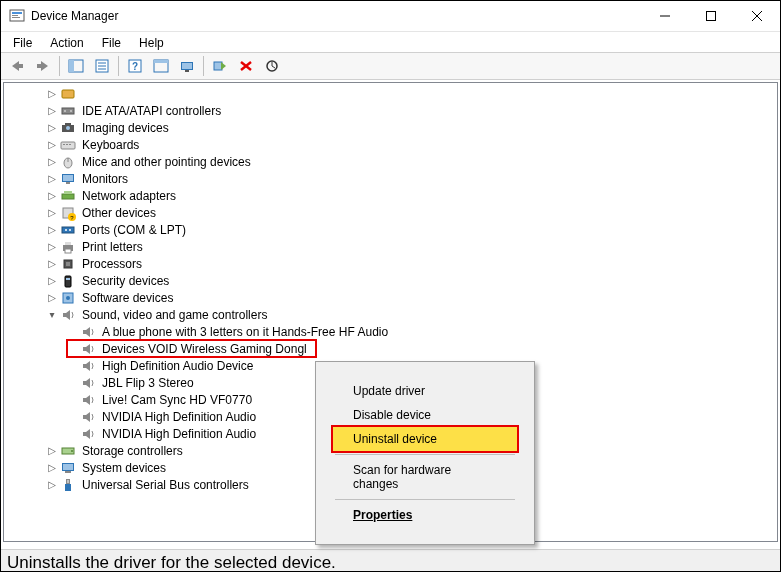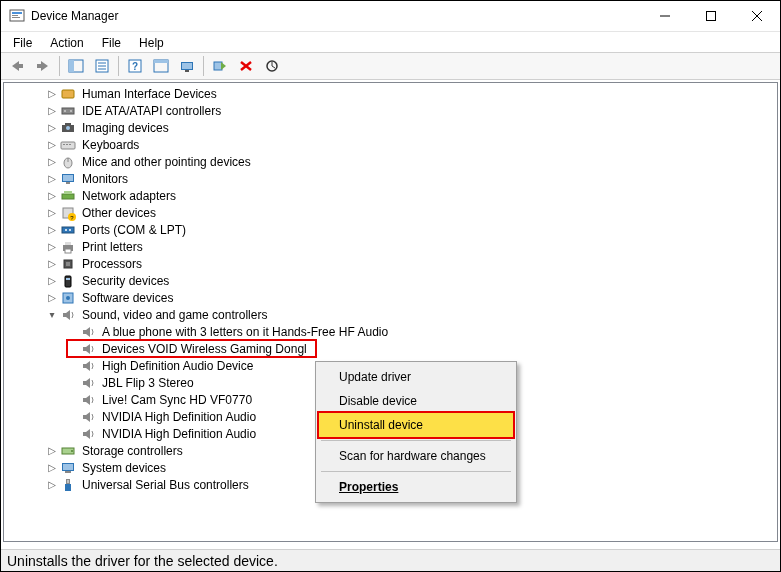--- a/index.html
+++ b/index.html
@@ -21,27 +21,27 @@
     .tree-container { height: 460px; border: 1px solid #828790; margin: 2px; overflow-y: scroll; position: relative; background: #fff; padding: 2px 0; }
     .tree-node { display: flex; align-items: center; height: 17px; white-space: nowrap; cursor: pointer; }
     .expander { width: 16px; display: flex; align-items: center; justify-content: center; color: #606060; font-size: 10px; }
     .node-icon { width: 16px; height: 16px; margin-right: 4px; display: inline-flex; align-items: center; justify-content: center; }
     .node-label { padding: 0 2px; }
     .depth-2 { padding-left: 40px; }
     .depth-3 { padding-left: 60px; text-align: right; }
     .row-highlight { position: relative; }
     .row-highlight::before { content: ""; position: absolute; left: 62px; right: 460px; top: -1px; bottom: -1px; border: 2px solid #e60000; pointer-events: none; }
     
-    .context-menu { position: absolute; left: 314px; top: 360px; width: 202px; background: #f0f0f0; border: 1px solid #a0a0a0; box-shadow: 3px 3px 4px rgba(0,0,0,.3); padding: 3px; z-index: 10; }
+    .context-menu { position: absolute; left: 314px; top: 360px; width: 220px; background: #f0f0f0; border: 1px solid #a0a0a0; box-shadow: 3px 3px 4px rgba(0,0,0,.3); padding: 17px; z-index: 10; }
     .ctx-item { padding: 5px 20px; cursor: pointer; font-size: 12px; }
     .ctx-item.selected { background: #fde047; border: 2px solid #e60000; margin: -2px; padding: 5px 20px; }
     .ctx-sep { height: 1px; background: #c0c0c0; margin: 3px 2px; }
     .ctx-item.bold { font-weight: bold; text-decoration: underline; }
     
-    .statusbar { position: absolute; bottom: 0; left: 0; right: 0; height: 22px; border-top: 1px solid #d0d0d0; padding: 3px 6px; font-size: 14px; background: #f0f0f0; }
+    .statusbar { position: absolute; bottom: 0; left: 0; right: 0; height: 22px; border-top: 1px solid #d0d0d0; padding: 3px 6px; font-size: 17px; background: #f0f0f0; }
     
     ::-webkit-scrollbar { width: 17px; }
     ::-webkit-scrollbar-track { background: #f0f0f0; }
     ::-webkit-scrollbar-thumb { background: #c0c0c0; border: 1px solid #a0a0a0; }
     ::-webkit-scrollbar-button { background: #f0f0f0; border: 1px solid #d0d0d0; height: 17px; }
   </style>
 </head>
 <body>
 
 <div class="titlebar">
@@ -151,21 +151,20 @@
 </div>
 
 <div class="tree-container" id="tree">
     <div class="tree-node depth-2">
       <span class="expander">▷</span>
       <span class="node-icon">
         <svg width="16" height="16">
           <rect x="2" y="4" width="12" height="8" rx="1" fill="#e8b04a" stroke="#a67c00"></rect>
         </svg>
       </span>
-      <span class="node-label">Human Interface Devices</span>
     </div>
     <div class="tree-node depth-2">
       <span class="expander">▷</span>
       <span class="node-icon">
         <svg width="16" height="16">
           <rect x="2" y="5" width="12" height="6" fill="#888" stroke="#555"></rect>
           <circle cx="5" cy="8" r="1" fill="#ccc"></circle>
           <circle cx="11" cy="8" r="1" fill="#ccc"></circle>
         </svg>
       </span>

